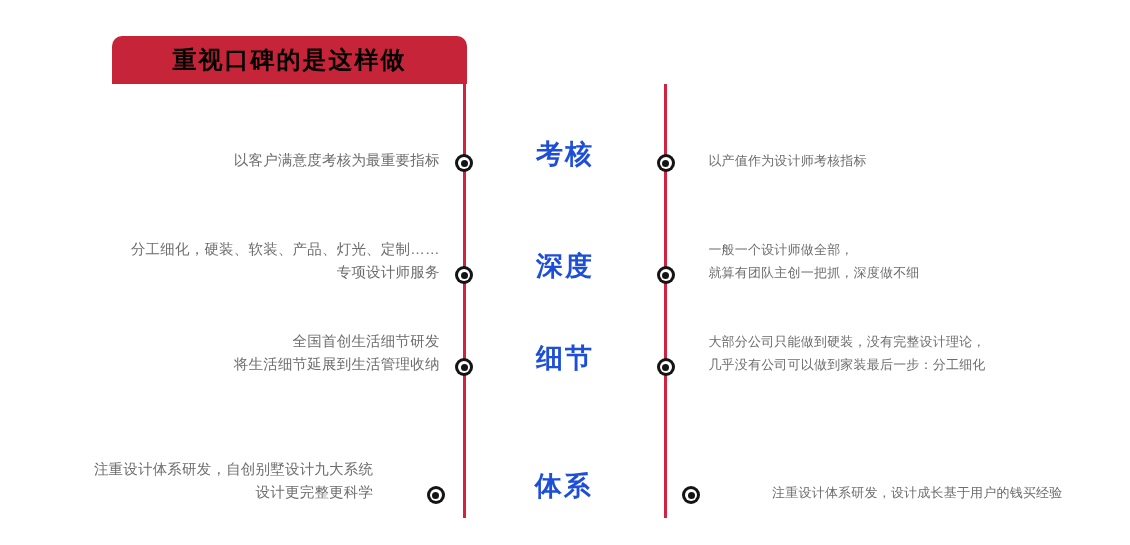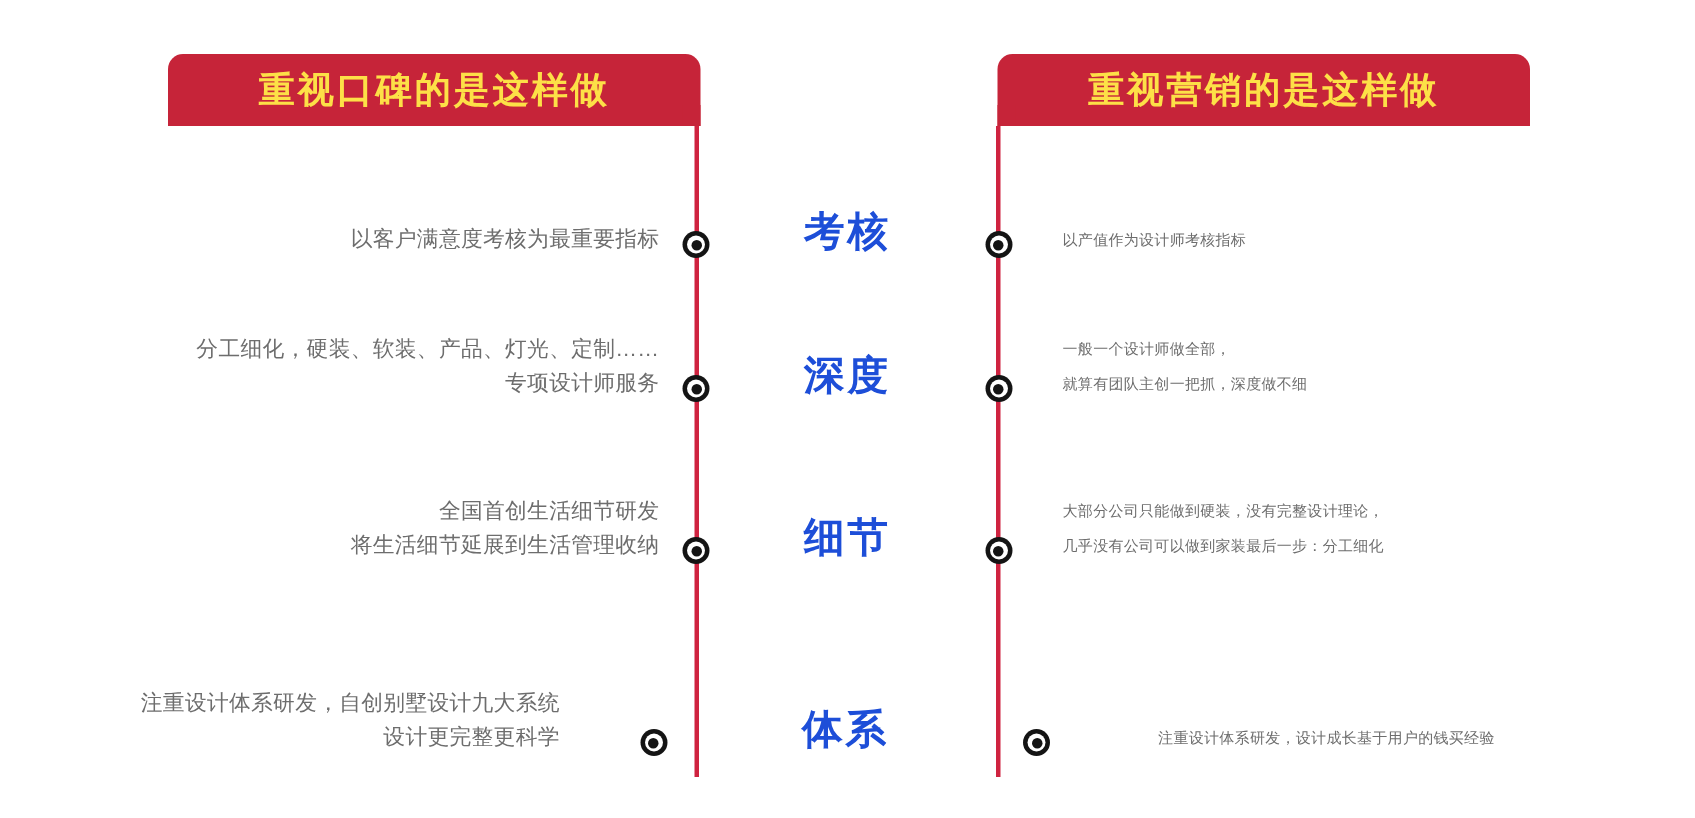--- a/index.html
+++ b/index.html
@@ -19,21 +19,21 @@
     background: #ffffff;
     overflow: hidden;
   }
 
   
   .banner {
     position: absolute;
     top: 36px;
     height: 48px;
     background: #c62439;
-    color: #fde047;
+    color: #000000;
     font-size: 24px;
     font-weight: 700;
     letter-spacing: 2px;
     display: flex;
     align-items: center;
     justify-content: center;
     box-sizing: border-box;
   }
   .banner-left {
     left: 112px;
@@ -138,58 +138,57 @@
     color: #1d4ed8;
     font-size: 27px;
     font-weight: 700;
     letter-spacing: 2px;
   }
 
   .col-right {
     width: 440px;
     text-align: left;
     color: #6d6d6d;
-    font-size: 10px;
+    font-size: 13px;
     line-height: 23px;
     letter-spacing: 0.2px;
     padding-left: 18px;
     box-sizing: border-box;
   }
 
   .line-2 { display: block; }
 </style>
 </head>
 <body>
 
 <div id="stage">
 
   <div class="banner banner-left">重视口碑的是这样做</div>
 
-  <div class="banner banner-right">重视营销的是这样做</div>
 
   <div class="rail rail-left"></div>
   <div class="rail rail-right"></div>
 
   <div class="row" style="top:128px;height:44px;">
     <div class="col-left">
       <span class="line-2">以客户满意度考核为最重要指标</span>
     </div>
     <div class="marker-cell left-marker">
       <span class="marker"></span>
     </div>
     <div class="col-center">考核</div>
     <div class="marker-cell">
       <span class="marker"></span>
     </div>
     <div class="col-right">
       <span class="line-2">以产值作为设计师考核指标</span>
     </div>
   </div>
 
-  <div class="row" style="top:212px;height:56px;">
+  <div class="row" style="top:228px;height:56px;">
     <div class="col-left">
       <span class="line-2">分工细化，硬装、软装、产品、灯光、定制……</span>
       <span class="line-2">专项设计师服务</span>
     </div>
     <div class="marker-cell left-marker">
       <span class="marker"></span>
     </div>
     <div class="col-center">深度</div>
     <div class="marker-cell">
       <span class="marker"></span>

